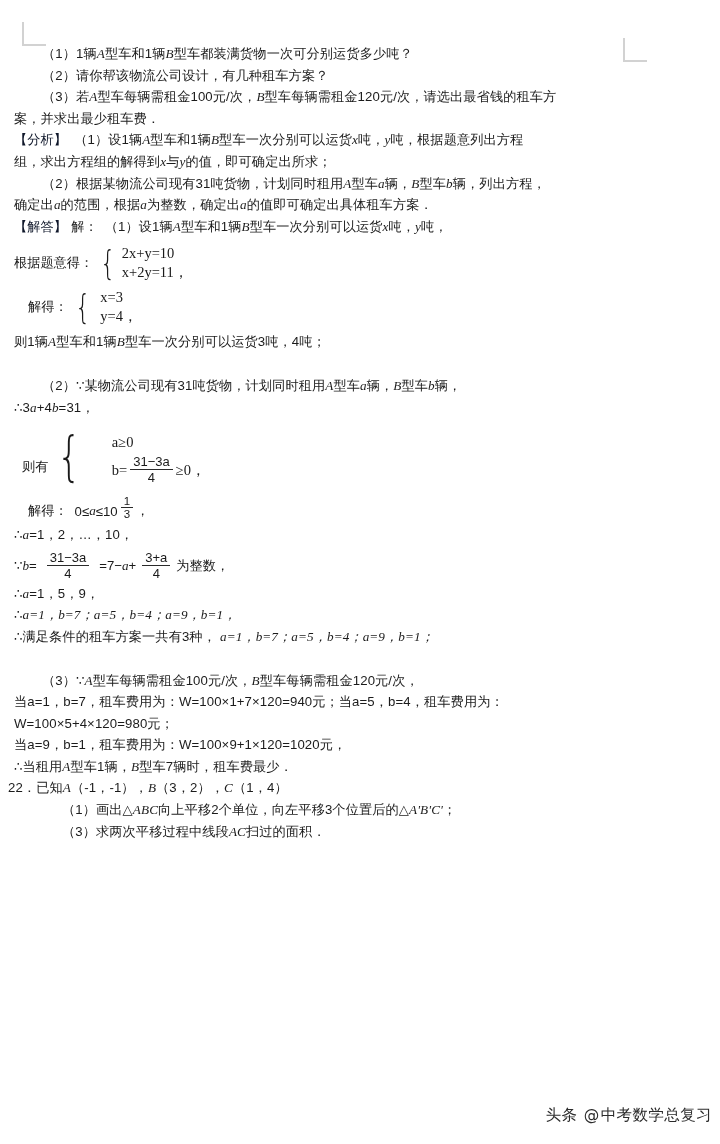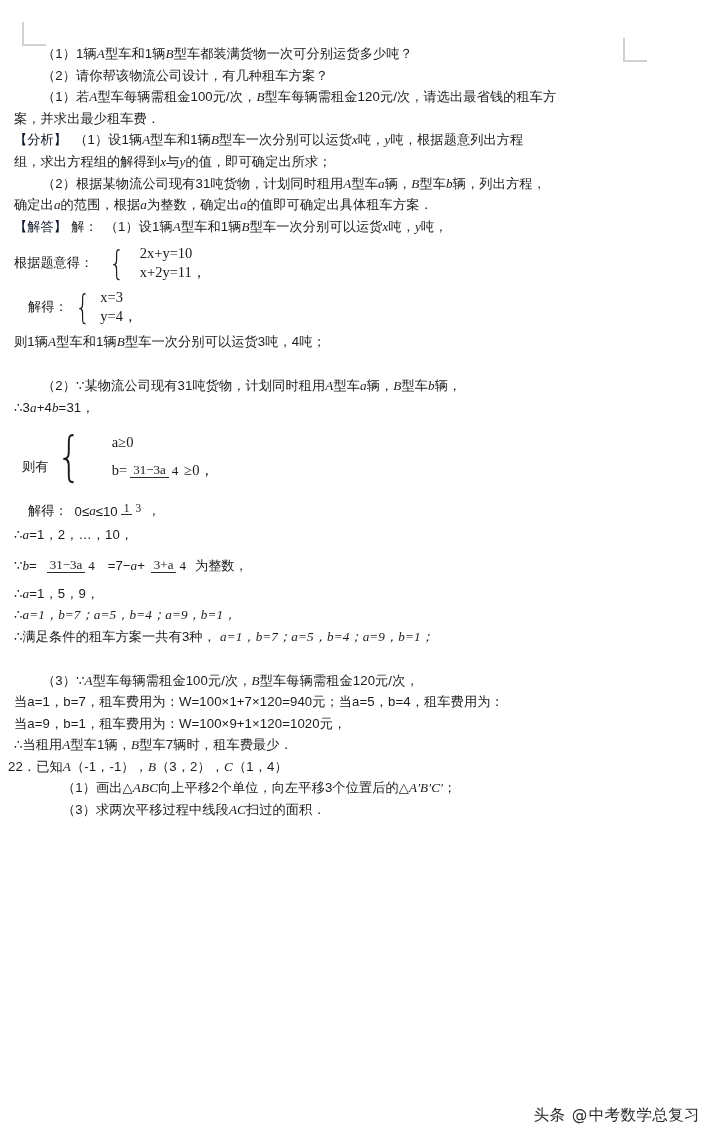--- a/index.html
+++ b/index.html
@@ -85,43 +85,44 @@
     justify-content: center;
     margin-left: 2px;
   }
   .syslines > div {
     line-height: 19px;
     font-family: "Liberation Serif", "DejaVu Serif", serif;
     font-size: 14.5px;
   }
   .frac {
     display: inline-flex;
+    flex-direction: column;
     align-items: center;
     vertical-align: middle;
     margin: 0 3px;
-    font-family: Liberation Serif, serif;
+    font-family: Liberation Sans, sans-serif;
   }
   .frac .num {
     font-size: 13px;
     line-height: 14px;
     padding: 0 3px;
     border-bottom: 1px solid #2a2a2a;
   }
   .frac .den {
     font-size: 13px;
     line-height: 15px;
     padding: 0 3px;
   }
   .frac-sm .num { font-size: 11.5px; line-height: 12px; }
   .frac-sm .den { font-size: 11.5px; line-height: 13px; }
 
   
   .watermark {
     position: absolute;
-    right: 20px;
+    right: 8px;
     bottom: 18px;
     font-size: 15.5px;
     color: #2b2b2b;
     font-family: "DejaVu Sans", sans-serif;
     letter-spacing: 0.4px;
     white-space: nowrap;
   }
   .watermark .at { margin: 0 1px; }
 </style>
 </head>
@@ -131,35 +132,35 @@
 
   <div class="crop-mark crop-tl"></div>
   <div class="crop-mark crop-tr"></div>
 
   <div class="content">
 
     <div class="line ind1"><span>（1）1辆</span><span class="it">A</span><span>型车和1辆</span><span class="it">B</span><span>型车都装满货物一次可分别运货多少吨？</span></div>
 
     <div class="line ind1">（2）请你帮该物流公司设计，有几种租车方案？</div>
 
-    <div class="line ind1"><span>（1）若</span><span class="it">A</span><span>型车每辆需租金100元/次，</span><span class="it">B</span><span>型车每辆需租金120元/次，请选出最省钱的租车方</span></div>
+    <div class="line ind1"><span>（3）若</span><span class="it">A</span><span>型车每辆需租金100元/次，</span><span class="it">B</span><span>型车每辆需租金120元/次，请选出最省钱的租车方</span></div>
 
     <div class="line ind0">案，并求出最少租车费．</div>
 
     <div class="line ind0"><span class="bk">【分析】</span><span class="sp"></span><span>（1）设1辆</span><span class="it">A</span><span>型车和1辆</span><span class="it">B</span><span>型车一次分别可以运货</span><span class="it">x</span><span>吨，</span><span class="it">y</span><span>吨，根据题意列出方程</span></div>
 
     <div class="line ind0"><span>组，求出方程组的解得到</span><span class="it">x</span><span>与</span><span class="it">y</span><span>的值，即可确定出所求；</span></div>
 
     <div class="line ind1"><span>（2）根据某物流公司现有31吨货物，计划同时租用</span><span class="it">A</span><span>型车</span><span class="it">a</span><span>辆，</span><span class="it">B</span><span>型车</span><span class="it">b</span><span>辆，列出方程，</span></div>
 
     <div class="line ind0"><span>确定出</span><span class="it">a</span><span>的范围，根据</span><span class="it">a</span><span>为整数，确定出</span><span class="it">a</span><span>的值即可确定出具体租车方案．</span></div>
 
     <div class="line ind0"><span class="bk">【解答】</span><span class="sp-s"></span><span>解：</span><span class="sp"></span><span>（1）设1辆</span><span class="it">A</span><span>型车和1辆</span><span class="it">B</span><span>型车一次分别可以运货</span><span class="it">x</span><span>吨，</span><span class="it">y</span><span>吨，</span></div>
 
-    <div class="mrow" style="padding-left:0px; margin-top:4px; height:44px;gap:9px;">
+    <div class="mrow" style="padding-left:0px; margin-top:4px; height:44px;">
       <span>根据题意得：</span>
       <span class="brace">{</span>
       <span class="syslines">
         <div>2x+y=10</div>
         <div>x+2y=11，</div>
       </span>
     </div>
 
     <div class="mrow" style="padding-left:14px; height:44px;">
       <span>解得：</span>
@@ -232,20 +233,21 @@
 
     <div class="line ind0"><span>∴</span><span class="it">a=1，b=7；a=5，b=4；a=9，b=1，</span></div>
 
     <div class="line ind0"><span>∴满足条件的租车方案一共有3种，</span><span class="sp-s"></span><span class="it">a=1，b=7；a=5，b=4；a=9，b=1；</span></div>
 
     <div class="spacer-lg"></div>
 
     <div class="line ind1"><span>（3）∵</span><span class="it">A</span><span>型车每辆需租金100元/次，</span><span class="it">B</span><span>型车每辆需租金120元/次，</span></div>
 
     <div class="line ind0">当a=1，b=7，租车费用为：W=100×1+7×120=940元；当a=5，b=4，租车费用为：</div>
+    <div class="line ind0">W=100×5+4×120=980元；</div>
     <div class="line ind0">当a=9，b=1，租车费用为：W=100×9+1×120=1020元，</div>
 
     <div class="line ind0"><span>∴当租用</span><span class="it">A</span><span>型车1辆，</span><span class="it">B</span><span>型车7辆时，租车费最少．</span></div>
 
     <div class="line" style="padding-left:0px; margin-left:-6px;"><span>22．</span><span>已知</span><span class="it">A</span><span>（-1，-1），</span><span class="it">B</span><span>（3，2），</span><span class="it">C</span><span>（1，4）</span></div>
 
     <div class="line ind-q"><span>（1）画出△</span><span class="it">ABC</span><span>向上平移2个单位，向左平移3个位置后的△</span><span class="it">A'B'C'</span><span>；</span></div>
 
 
     <div class="line ind-q"><span>（3）求两次平移过程中线段</span><span class="it">AC</span><span>扫过的面积．</span></div>

